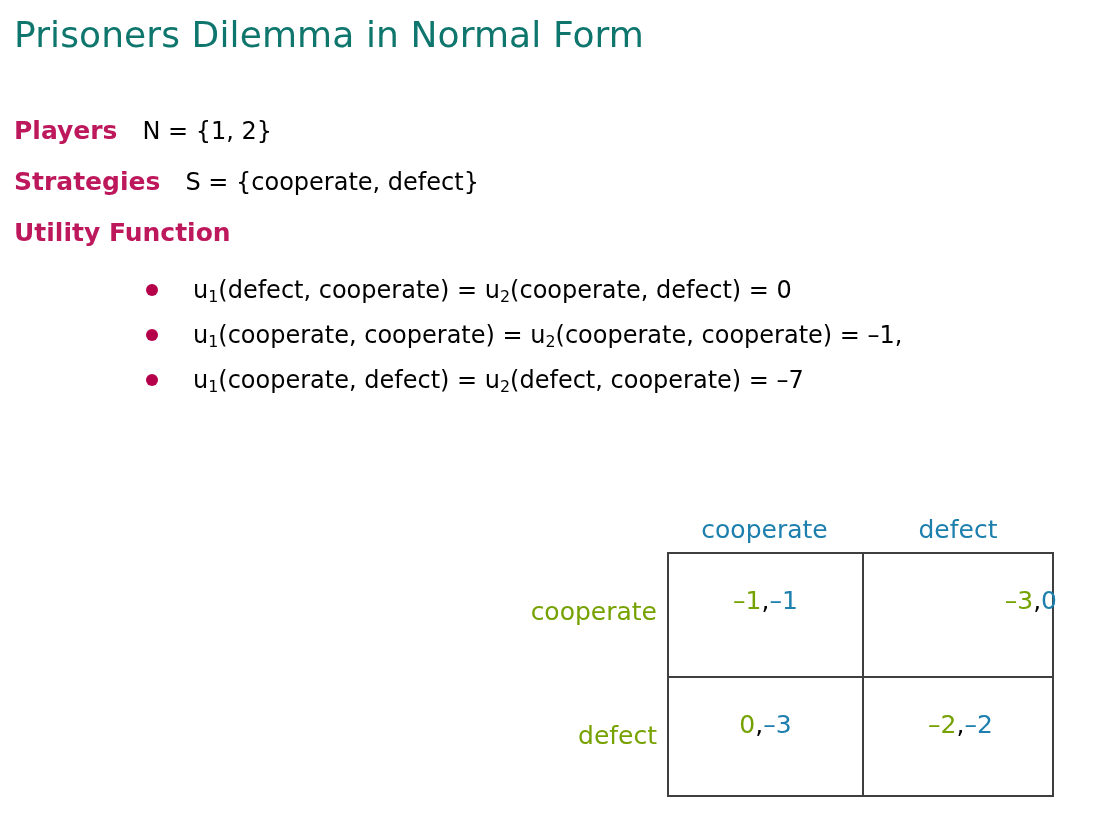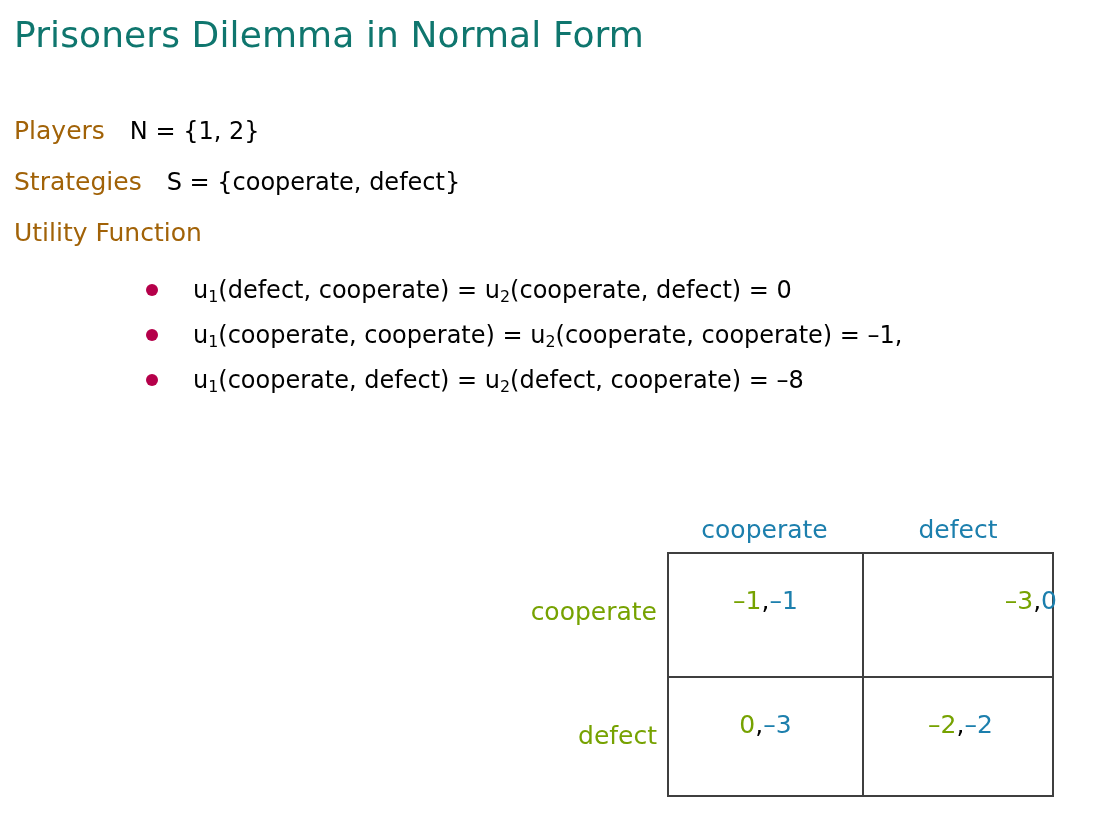--- a/index.html
+++ b/index.html
@@ -33,21 +33,22 @@
     left: 14px;
     font-size: 25px;
     white-space: nowrap;
     line-height: 1;
   }
   .def-players { top: 118px; }
   .def-strategies { top: 169px; }
   .def-utility { top: 220px; }
 
   .def-label {
-    color: #a16207;
+    color: #be185d;
+    font-weight: bold;
   }
   .def-body {
     color: #000000;
     font-size: 24px;
     margin-left: 25px;
   }
 
   
   .bullet-list {
     position: absolute;
@@ -190,21 +191,21 @@
   </div>
 
   <div class="bullet-row">
     <span class="bullet-dot"></span>
     <span class="bullet-text"><span>u</span><span class="sub">1</span><span>(cooperate, cooperate) = u</span><span class="sub">2</span><span>(cooperate, cooperate) = –1,</span></span>
   </div>
 
 
   <div class="bullet-row">
     <span class="bullet-dot"></span>
-    <span class="bullet-text"><span>u</span><span class="sub">1</span><span>(cooperate, defect) = u</span><span class="sub">2</span><span>(defect, cooperate) = –8</span></span>
+    <span class="bullet-text"><span>u</span><span class="sub">1</span><span>(cooperate, defect) = u</span><span class="sub">2</span><span>(defect, cooperate) = –7</span></span>
   </div>
 
 </div>
 
 <div class="col-head col-head-0">cooperate</div>
 <div class="col-head col-head-1">defect</div>
 
 <div class="row-head row-head-0">cooperate</div>
 <div class="row-head row-head-1">defect</div>
 

